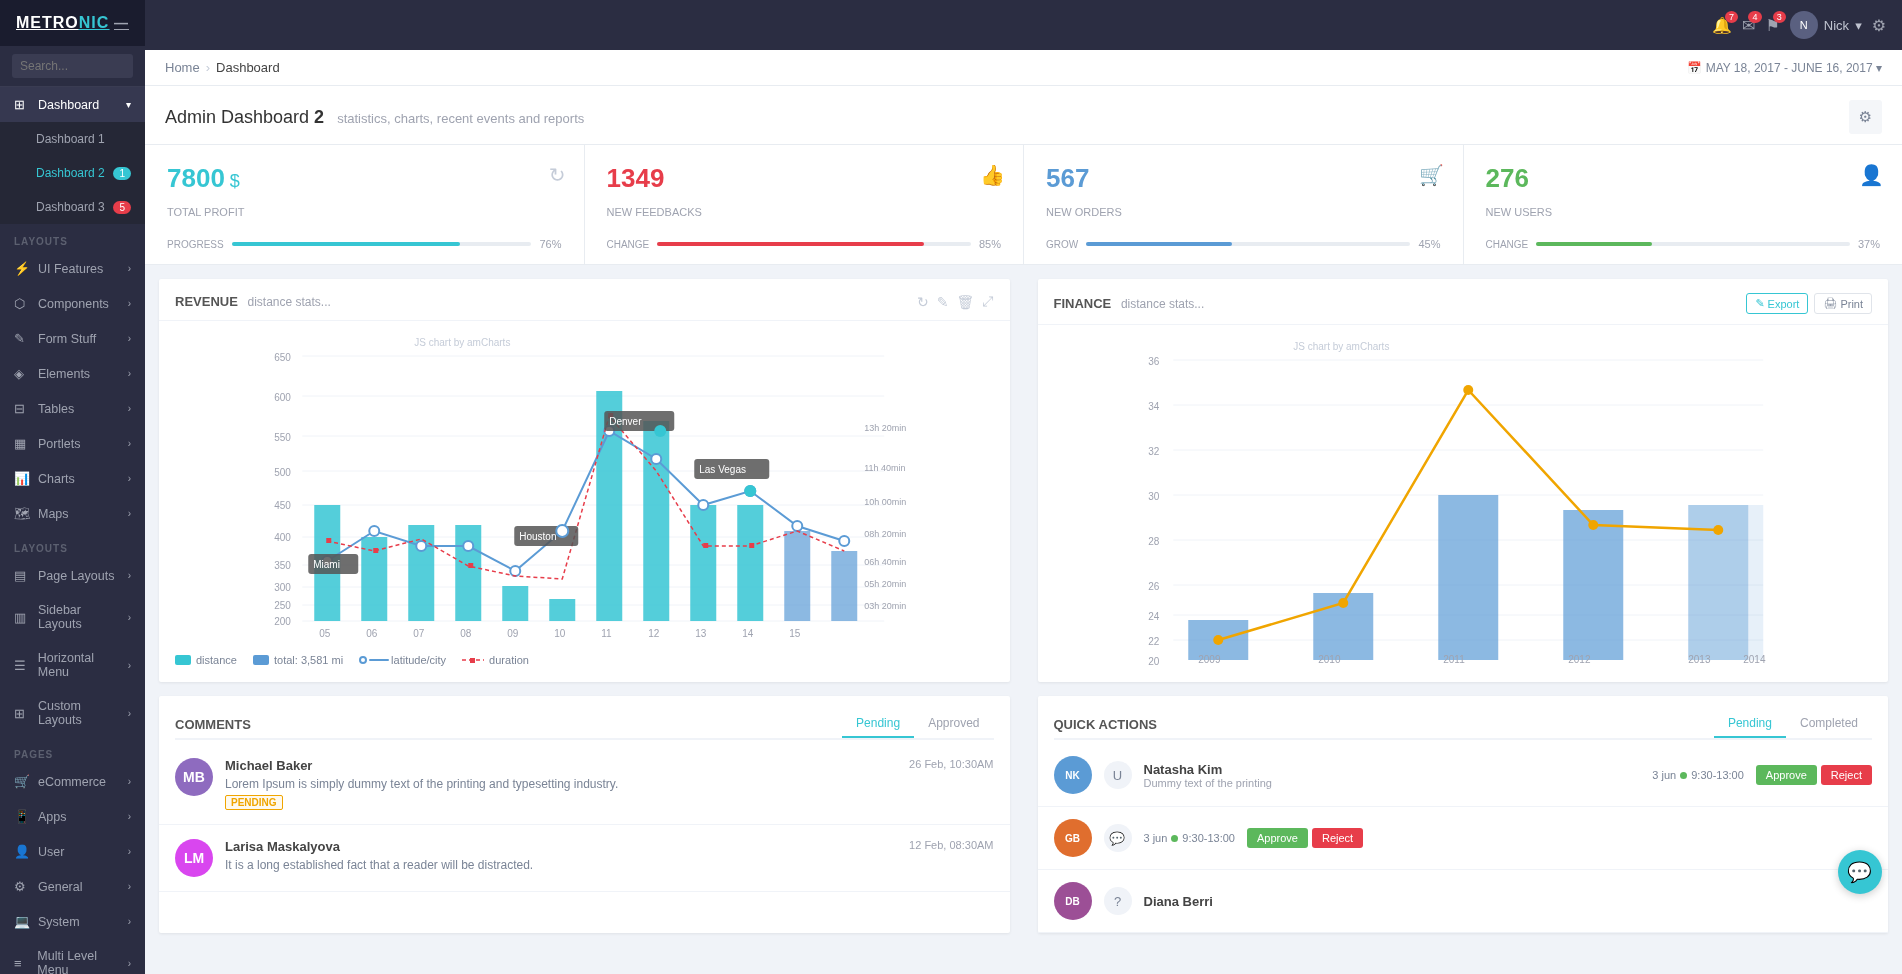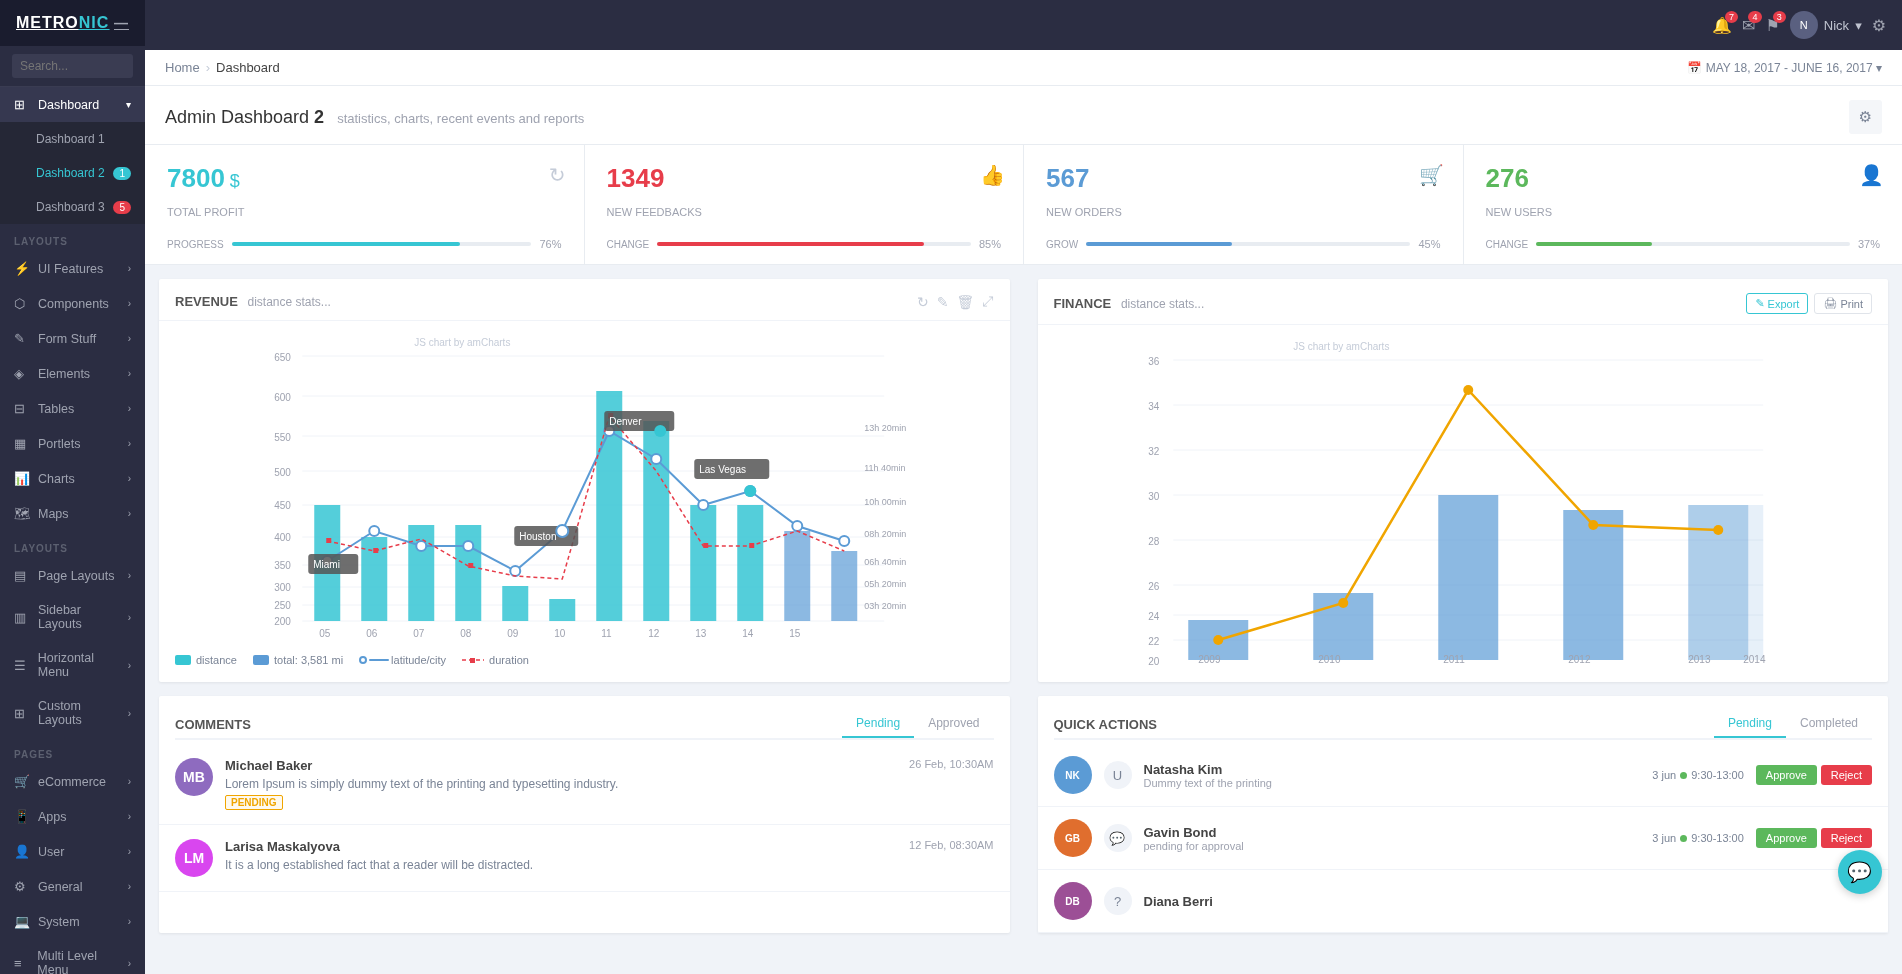--- a/index.html
+++ b/index.html
@@ -614,24 +614,20 @@
           </div>
           <div class="qa-actions">
             <button class="btn-approve">Approve</button>
             <button class="btn-reject">Reject</button>
           </div>
         </div>
 
         <div class="qa-item">
           <div class="qa-avatar" style="background:#e06e2e;">GB</div>
           <div class="qa-icon-wrap">💬</div>
-          <div class="qa-body">
-            <div class="qa-name">Gavin Bond</div>
-            <div class="qa-sub">pending for approval</div>
-          </div>
           <div class="qa-meta">
             <span>3 jun</span>
             <div class="qa-dot"></div>
             <span>9:30-13:00</span>
           </div>
           <div class="qa-actions">
             <button class="btn-approve">Approve</button>
             <button class="btn-reject">Reject</button>
           </div>
         </div>

